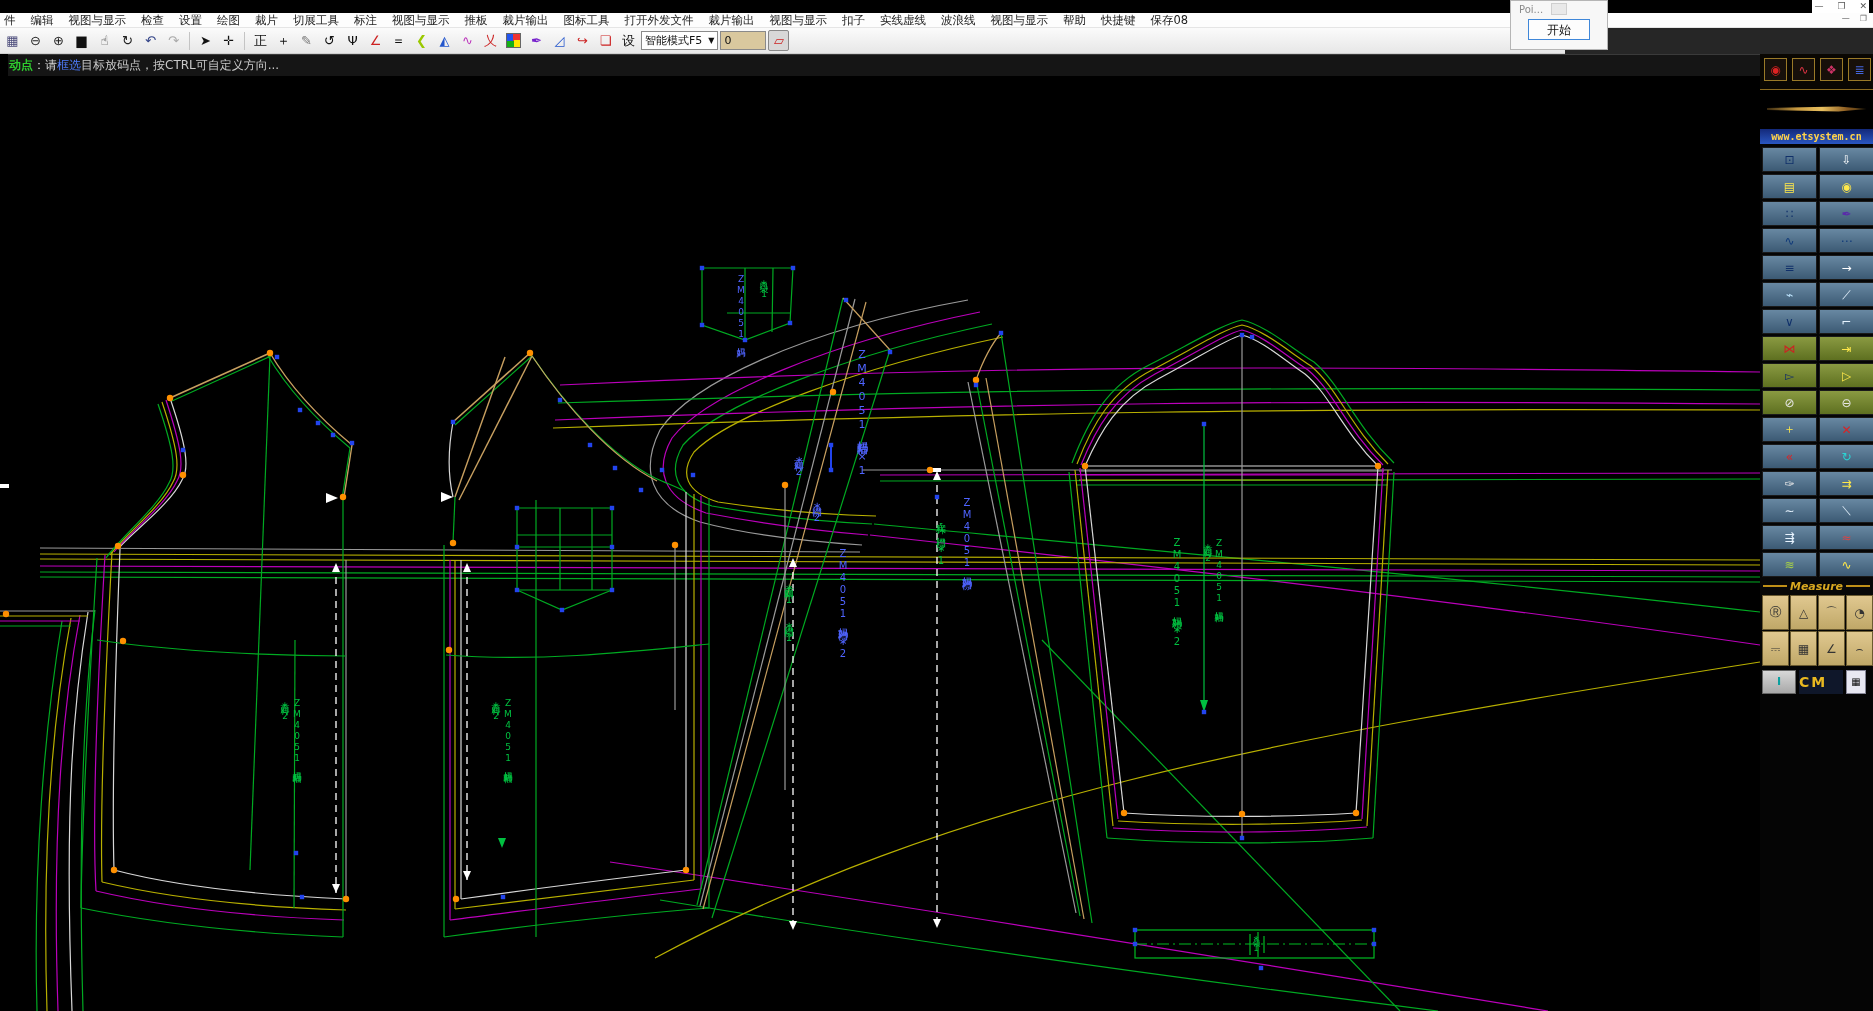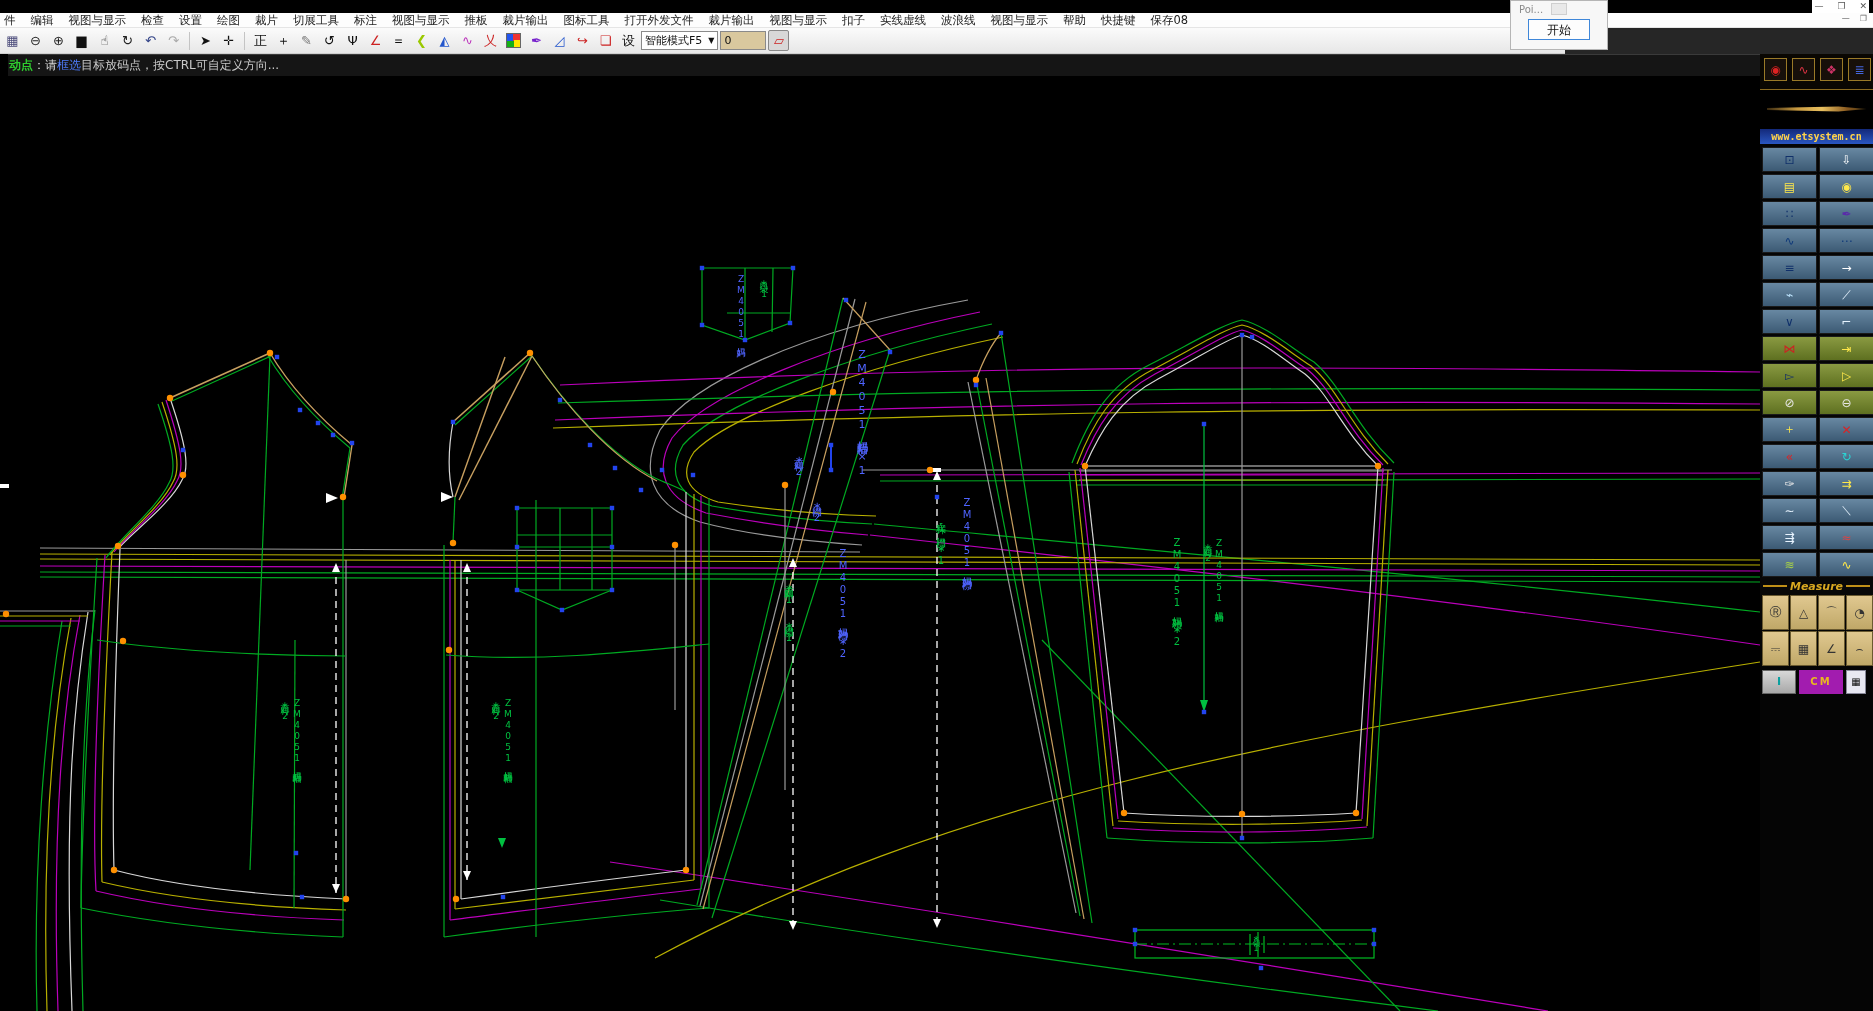--- a/index.html
+++ b/index.html
@@ -53,21 +53,21 @@
   #sb-tools{display:grid;grid-template-columns:55px 55px;grid-auto-rows:25px;gap:2px;padding:3px 0 0 2px;}
   .sb-tool{border:1px solid #1a1a1a;display:flex;align-items:center;justify-content:center;font-size:12px;
     background:linear-gradient(#6888a2,#3c5a74);}
   .sb-tool.green{background:linear-gradient(#8a9a42,#5e7020);}
   #sb-measure{height:18px;display:flex;align-items:center;justify-content:center;color:#d8a820;font-size:11px;font-weight:bold;background:#080808;font-style:italic;}
   #sb-measure:before,#sb-measure:after{content:"";flex:1;height:2px;background:#c09018;margin:0 3px;}
   #sb-tan{display:grid;grid-template-columns:repeat(4,27px);grid-auto-rows:35px;gap:1px;padding-left:2px;}
   .tan-tool{background:linear-gradient(#e0c890,#c0a868);border:1px solid #6a5a30;display:flex;align-items:center;justify-content:center;font-size:12px;color:#333;}
   #sb-bottom{display:flex;gap:3px;padding:4px 2px;align-items:center;}
   #unit-btn{width:34px;height:24px;background:linear-gradient(#d8d8d8,#a8a8a8);border:1px solid #666;color:#0aa0a0;font-weight:bold;font-size:11px;text-align:center;line-height:22px;}
-  #unit-label{width:44px;height:24px;background:#a21caf;color:#e8b820;font-weight:bold;font-size:10px;text-align:center;line-height:24px;letter-spacing:2px;}
+  #unit-label{width:44px;height:24px;background:#0f172a;color:#e8b820;font-weight:bold;font-size:14px;text-align:left;line-height:24px;letter-spacing:2px;}
   #calc-btn{width:20px;height:24px;background:#e8e8f2;border:1px solid #889;font-size:10px;text-align:center;line-height:22px;}
 </style>
 </head>
 <body>
 
 <div id="app">
 
   <div id="winctl">
     <span>—</span>
     <span>❐</span>

